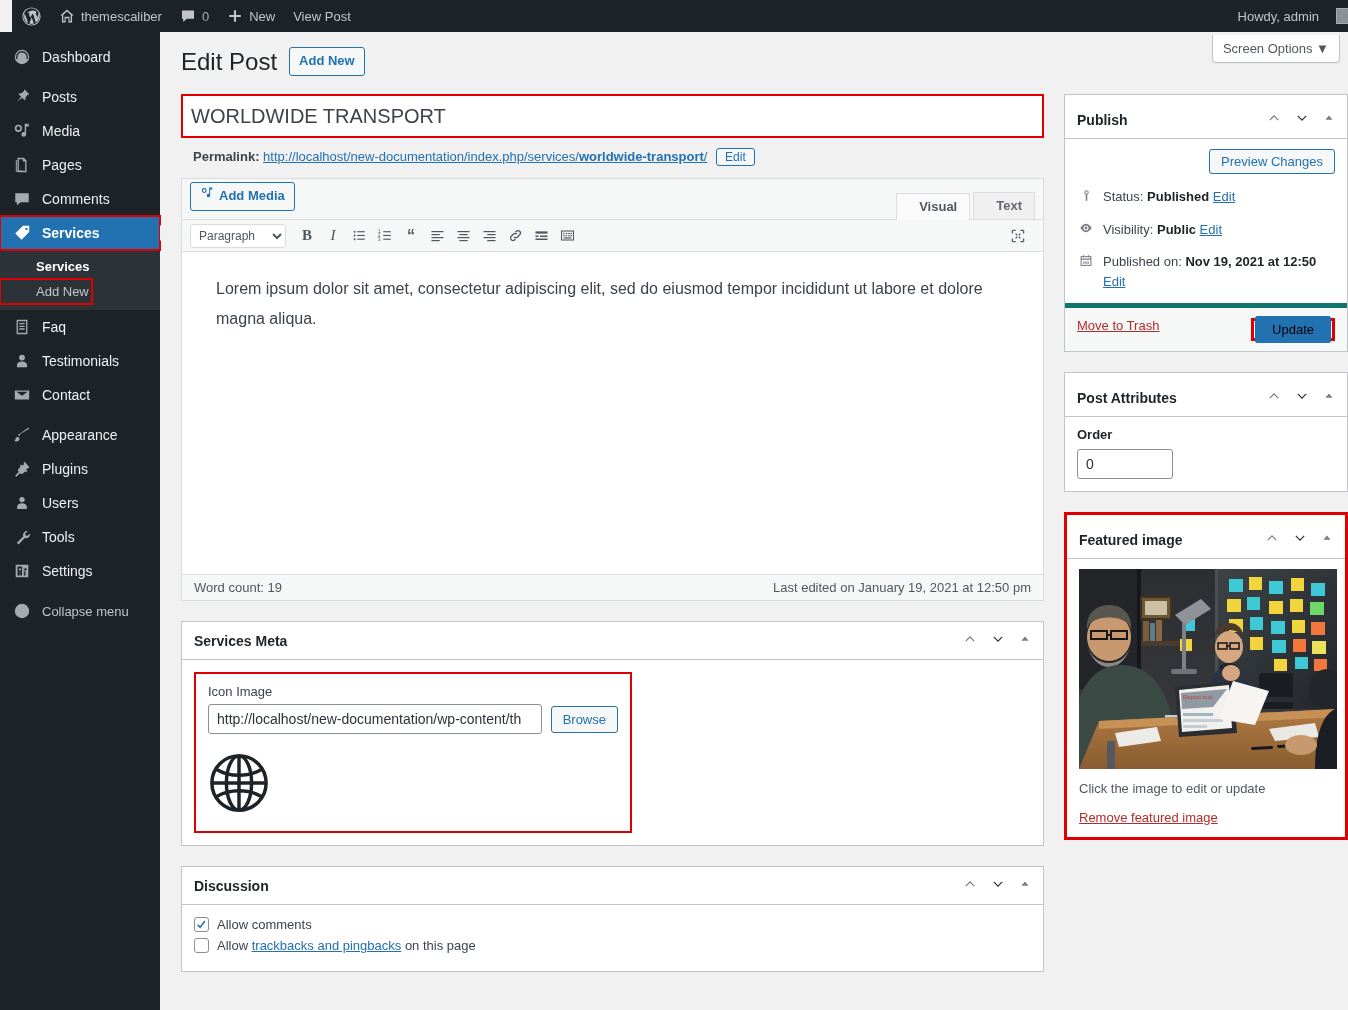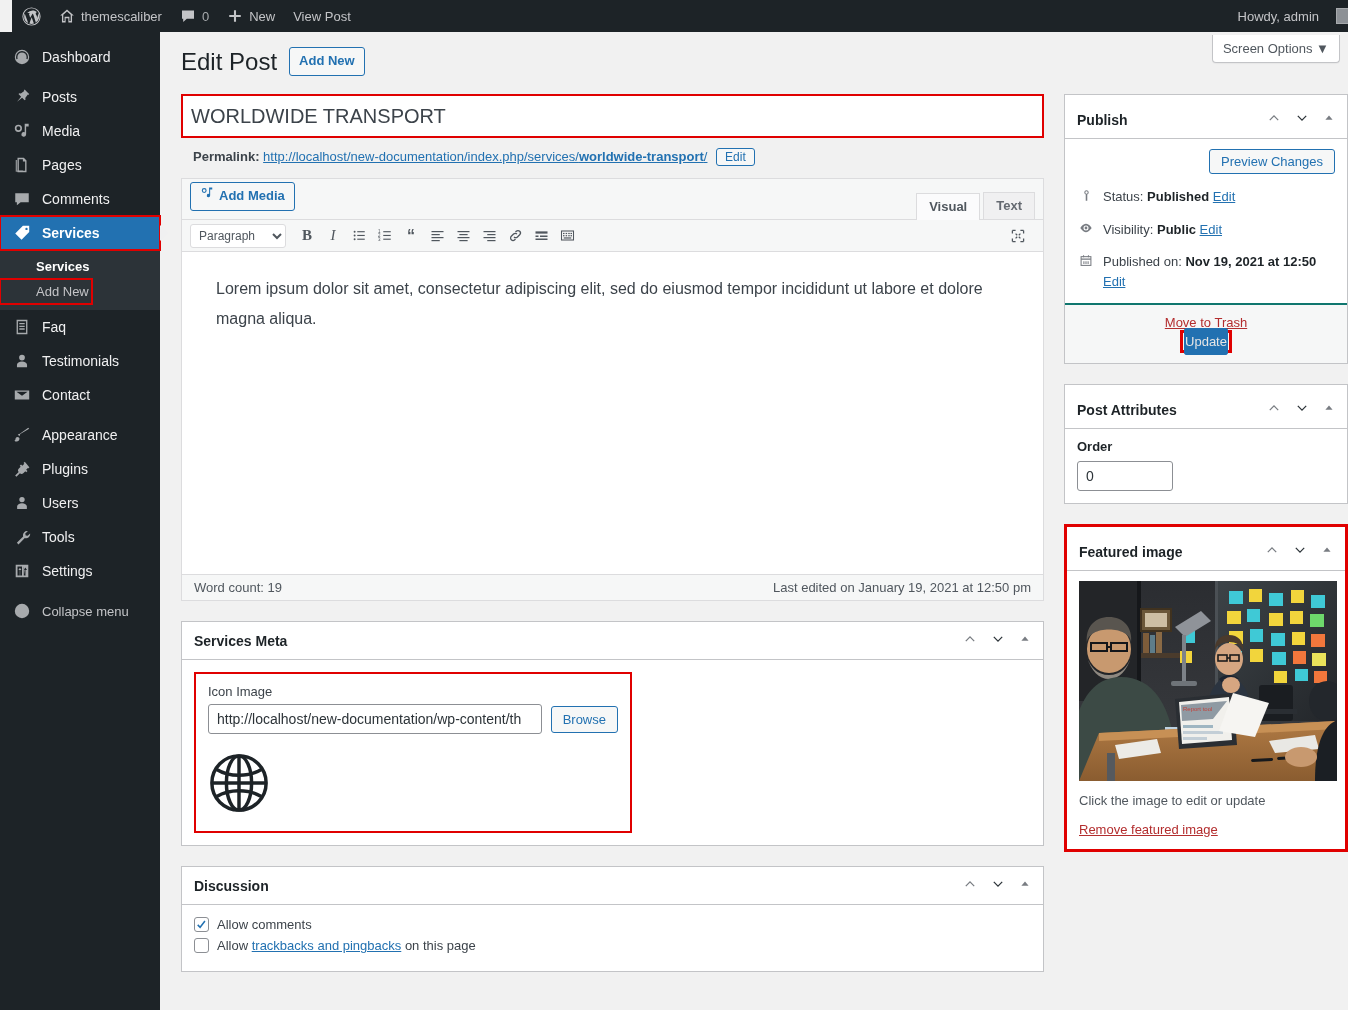--- a/index.html
+++ b/index.html
@@ -106,21 +106,21 @@
   .editor-wrap { margin-top:14px; border:1px solid #dcdcde; background:#fff; }
   .ed-top { background:#f6f7f7; border-bottom:1px solid #dcdcde; display:flex; align-items:flex-end; padding:10px 8px 0 8px; height:41px;font-weight:bold; }
   .btn-addmedia {
     display:flex; align-items:center; gap:5px;
     border:1px solid #2271b1; color:#2271b1; background:#f6f7f7;
     border-radius:3px; padding:3px 9px; font-size:13px; line-height:1.6; margin-bottom:8px;
   }
   .ed-tabs { margin-left:auto; display:flex; gap:0; align-items:flex-end; }
   .ed-tab {
     border:1px solid #dcdcde; border-bottom:none; background:#f0f0f1;
-    padding:5px 12px 6px 12px; font-size:13px; color:#646970; margin-left:3px;
+    padding:5px 12px 6px 22px; font-size:13px; color:#646970; margin-left:3px;
   }
   .ed-tab.active { background:#fbfbfc; color:#50575e; position:relative; top:1px; }
   .ed-toolbar {
     display:flex; align-items:center; gap:0; padding:4px 8px;
     background:#f6f7f7; border-bottom:1px solid #dcdcde; height:32px;
   }
   select.para-select {
     font-family:"Liberation Sans", sans-serif; font-size:12px; color:#50575e;
     background:#fff; border:1px solid #dcdcde; border-radius:3px;
     height:24px; width:96px; padding:0 4px; margin-right:8px;
@@ -183,27 +183,27 @@
   .preview-row { display:flex; justify-content:flex-end; }
   .btn-preview {
     border:1px solid #2271b1; color:#2271b1; background:#f6f7f7;
     border-radius:3px; padding:4px 11px; font-size:13px;
   }
   .pub-line { display:flex; align-items:flex-start; gap:8px; margin-top:13px; font-size:13px; color:#3c434a; line-height:1.5; }
   .pub-line .pi { width:18px; flex:0 0 18px; display:flex; justify-content:center; padding-top:1px; color:#787c82; }
   .pub-line b { font-weight:700; color:#1d2327; }
   .pub-line a { color:#2271b1; text-decoration:underline; }
   .pub-foot {
-    display:flex; align-items:center; justify-content:space-between;
-    background:#f6f7f7; border-top:2px solid #0f766e; padding:10px 12px;flex-direction:column;
+    display:flex; align-items:flex-start; justify-content:space-between;
+    background:#f6f7f7; border-top:5px solid #0f766e; padding:10px 12px;
   }
   .link-trash { color:#b32d2e; text-decoration:underline; font-size:13px; }
   .btn-update {
-    background:#2271b1; color:#e5e5e5; border:1px solid #2271b1;
-    border-radius:3px; padding:5px 0; font-size:13px; font-weight:400;
+    background:#2271b1; color:#000000; border:1px solid #2271b1;
+    border-radius:3px; padding:5px 16px; font-size:13px; font-weight:400;
   }
   .update-hl { border:3px solid #e00000; padding:1px; display:inline-block; }
   input.order-input {
     width:96px; height:30px; border:1px solid #8c8f94; border-radius:3px;
     padding:0 8px; font-size:14px; color:#2c3338; background:#fff;
     font-family:"Liberation Sans", sans-serif; outline:none;
   }
   .lbl-order { font-size:13px; font-weight:700; color:#1d2327; display:block; margin-bottom:7px; }
   .feat-img { width:258px; height:200px; display:block; }
   .feat-caption { font-size:13px; color:#50575e; margin:12px 0 0 0; }

